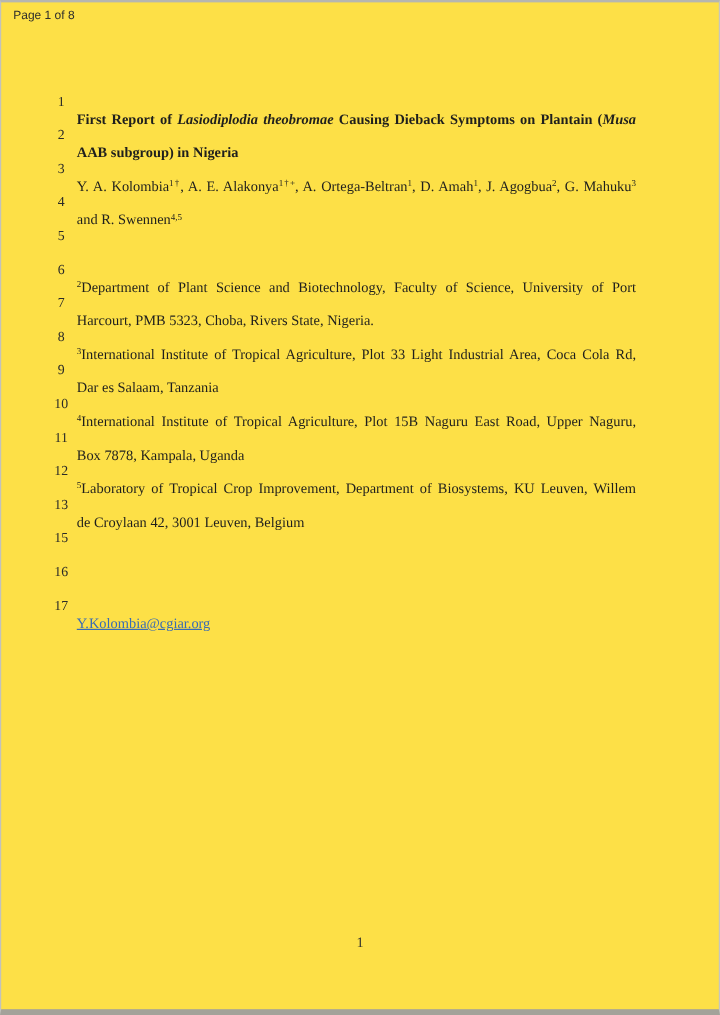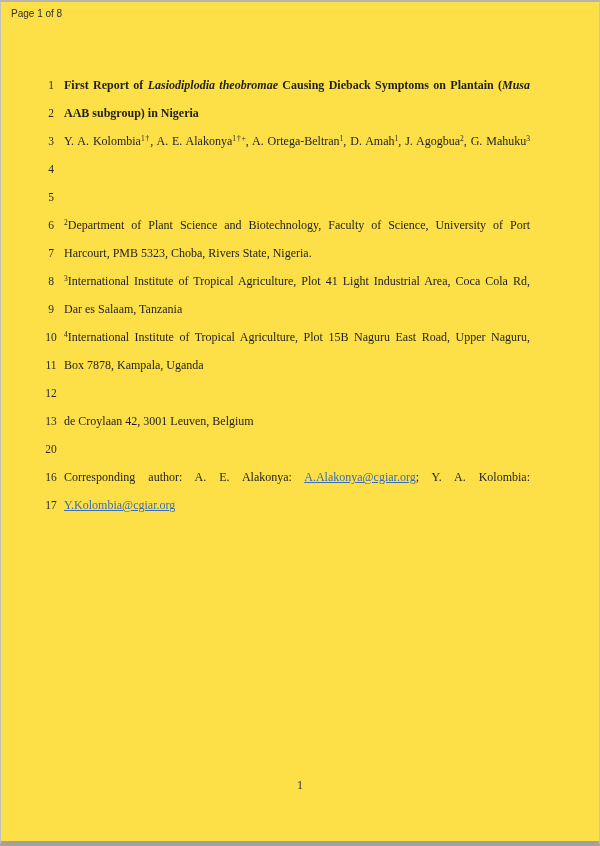--- a/index.html
+++ b/index.html
@@ -41,21 +41,21 @@
   .lineno {
     position: absolute;
     left: 38px; top: 0;
     width: 24px;
     text-align: center;
     font-size: 11.5px;
     color: #2a2a28;
   }
   .linetext {
     position: absolute;
-    left: 63px; top: 0;
+    left: 63px; top: 14px;
     width: 466px;
     font-size: 12px;
     color: #1f1f1d;
     text-align: left;
     white-space: normal;
   }
   .linetext.just {
     text-align: justify;
     text-align-last: justify;
   }
@@ -98,61 +98,62 @@
       <div class="line">
         <span class="lineno">2</span>
         <div class="linetext"><span class="b">AAB subgroup) in Nigeria</span></div>
       </div>
       <div class="line">
         <span class="lineno">3</span>
         <div class="linetext just"><span>Y. A. Kolombia</span><span class="sup">1†</span><span>, A. E. Alakonya</span><span class="sup">1†+</span><span>, A. Ortega-Beltran</span><span class="sup">1</span><span>, D. Amah</span><span class="sup">1</span><span>, J. Agogbua</span><span class="sup">2</span><span>, G. Mahuku</span><span class="sup">3</span></div>
       </div>
       <div class="line">
         <span class="lineno">4</span>
+        <div class="linetext"><span>and R. Swennen</span><span class="sup">4,5</span></div>
       </div>
       <div class="line">
         <span class="lineno">5</span>
       </div>
       <div class="line">
         <span class="lineno">6</span>
         <div class="linetext just"><span class="sup">2</span><span>Department of Plant Science and Biotechnology, Faculty of Science, University of Port</span></div>
       </div>
       <div class="line">
         <span class="lineno">7</span>
         <div class="linetext"><span>Harcourt, PMB 5323, Choba, Rivers State, Nigeria.</span></div>
       </div>
       <div class="line">
         <span class="lineno">8</span>
-        <div class="linetext just"><span class="sup">3</span><span>International Institute of Tropical Agriculture, Plot 41 Light Industrial Area, Coca Cola Rd,</span></div>
+        <div class="linetext just"><span class="sup">3</span><span>International Institute of Tropical Agriculture, Plot 33 Light Industrial Area, Coca Cola Rd,</span></div>
       </div>
       <div class="line">
         <span class="lineno">9</span>
         <div class="linetext"><span>Dar es Salaam, Tanzania</span></div>
       </div>
       <div class="line">
         <span class="lineno">10</span>
         <div class="linetext just"><span class="sup">4</span><span>International Institute of Tropical Agriculture, Plot 15B Naguru East Road, Upper Naguru,</span></div>
       </div>
       <div class="line">
         <span class="lineno">11</span>
         <div class="linetext"><span>Box 7878, Kampala, Uganda</span></div>
       </div>
       <div class="line">
         <span class="lineno">12</span>
+        <div class="linetext just"><span class="sup">5</span><span>Laboratory of Tropical Crop Improvement, Department of Biosystems, KU Leuven, Willem</span></div>
       </div>
       <div class="line">
         <span class="lineno">13</span>
         <div class="linetext"><span>de Croylaan 42, 3001 Leuven, Belgium</span></div>
       </div>
       <div class="line">
-        <span class="lineno">20</span>
+        <span class="lineno">15</span>
       </div>
       <div class="line">
         <span class="lineno">16</span>
-        <div class="linetext just"><span>Corresponding author: A. E. Alakonya: </span><a class="lnk" href="#">A.Alakonya@cgiar.org</a><span>; Y. A. Kolombia:</span></div>
       </div>
       <div class="line">
         <span class="lineno">17</span>
         <div class="linetext"><a class="lnk" href="#">Y.Kolombia@cgiar.org</a></div>
       </div>
     </div>
 
   <div class="footer-num">1</div>
 </div>
 

